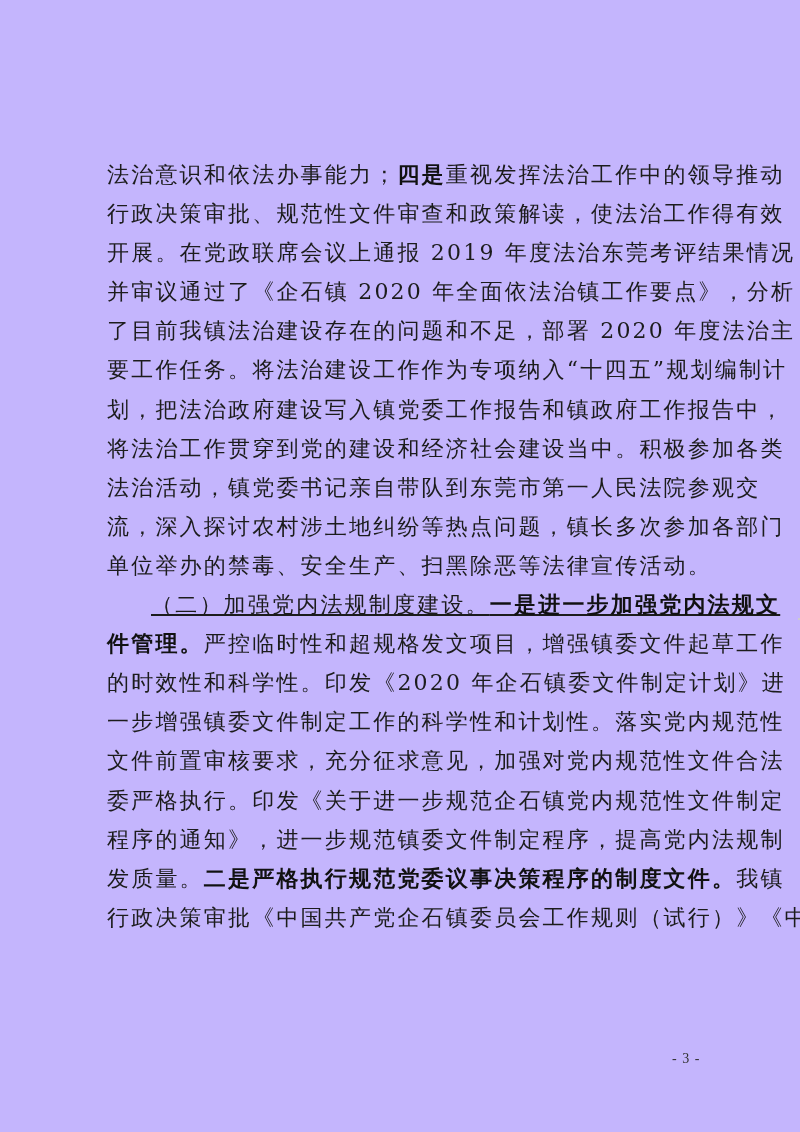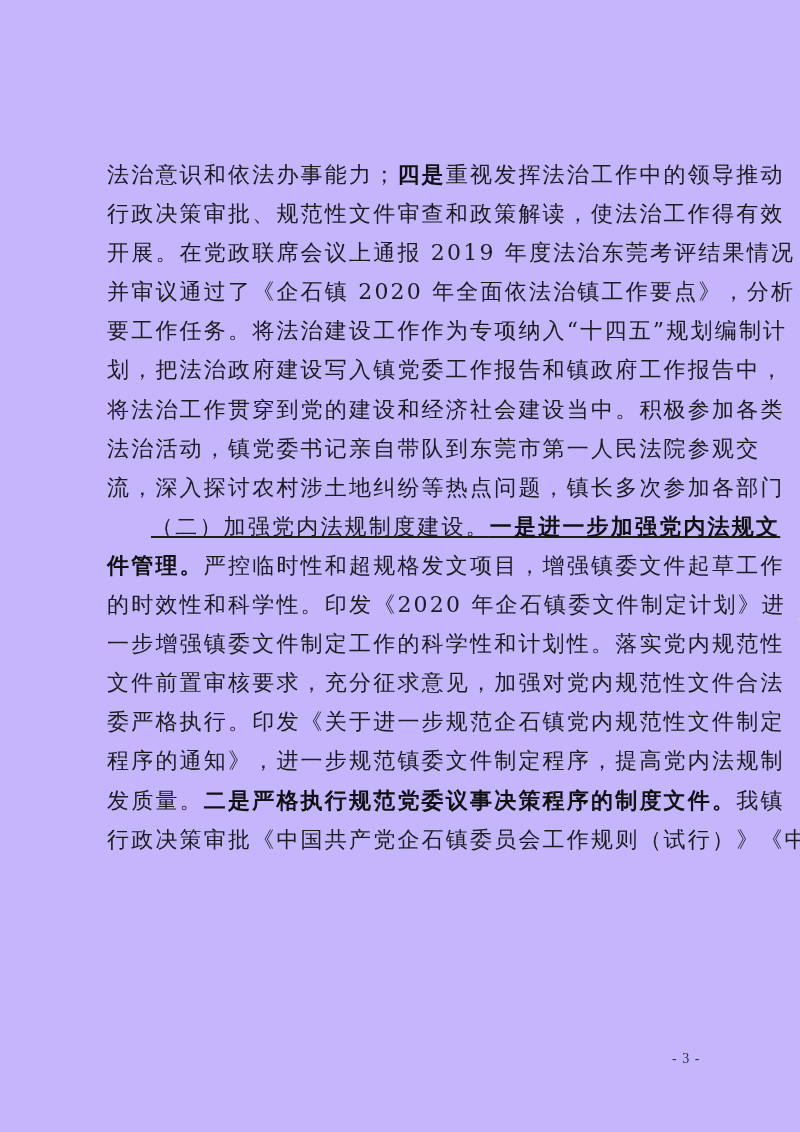--- a/index.html
+++ b/index.html
@@ -70,25 +70,27 @@
   </style>
 </head>
 <body>
 
 <div class="page">
   <div class="body-text">
     <span class="line"><span>法治意识和依法办事能力；</span><span class="b">四是</span><span>重视发挥法治工作中的领导推动</span></span>
     <span class="line">行政决策审批、规范性文件审查和政策解读，使法治工作得有效</span>
     <span class="line">开展。在党政联席会议上通报 2019 年度法治东莞考评结果情况</span>
     <span class="line">并审议通过了《企石镇 2020 年全面依法治镇工作要点》，分析</span>
+    <span class="line">了目前我镇法治建设存在的问题和不足，部署 2020 年度法治主</span>
     <span class="line">要工作任务。将法治建设工作作为专项纳入“十四五”规划编制计</span>
     <span class="line">划，把法治政府建设写入镇党委工作报告和镇政府工作报告中，</span>
     <span class="line">将法治工作贯穿到党的建设和经济社会建设当中。积极参加各类</span>
     <span class="line">法治活动，镇党委书记亲自带队到东莞市第一人民法院参观交</span>
     <span class="line">流，深入探讨农村涉土地纠纷等热点问题，镇长多次参加各部门</span>
+    <span class="line last">单位举办的禁毒、安全生产、扫黑除恶等法律宣传活动。</span>
     <span class="line indent"><span>（二）加强党内法规制度建设。</span><span class="b">一是进一步加强党内法规文</span></span>
     <span class="line"><span class="b">件管理。</span><span>严控临时性和超规格发文项目，增强镇委文件起草工作</span></span>
     <span class="line">的时效性和科学性。印发《2020 年企石镇委文件制定计划》进</span>
     <span class="line">一步增强镇委文件制定工作的科学性和计划性。落实党内规范性</span>
     <span class="line">文件前置审核要求，充分征求意见，加强对党内规范性文件合法</span>
     <span class="line">委严格执行。印发《关于进一步规范企石镇党内规范性文件制定</span>
     <span class="line">程序的通知》，进一步规范镇委文件制定程序，提高党内法规制</span>
     <span class="line"><span>发质量。</span><span class="b">二是严格执行规范党委议事决策程序的制度文件。</span><span>我镇</span></span>
     <span class="line">行政决策审批《中国共产党企石镇委员会工作规则（试行）》《中</span>
   </div>

